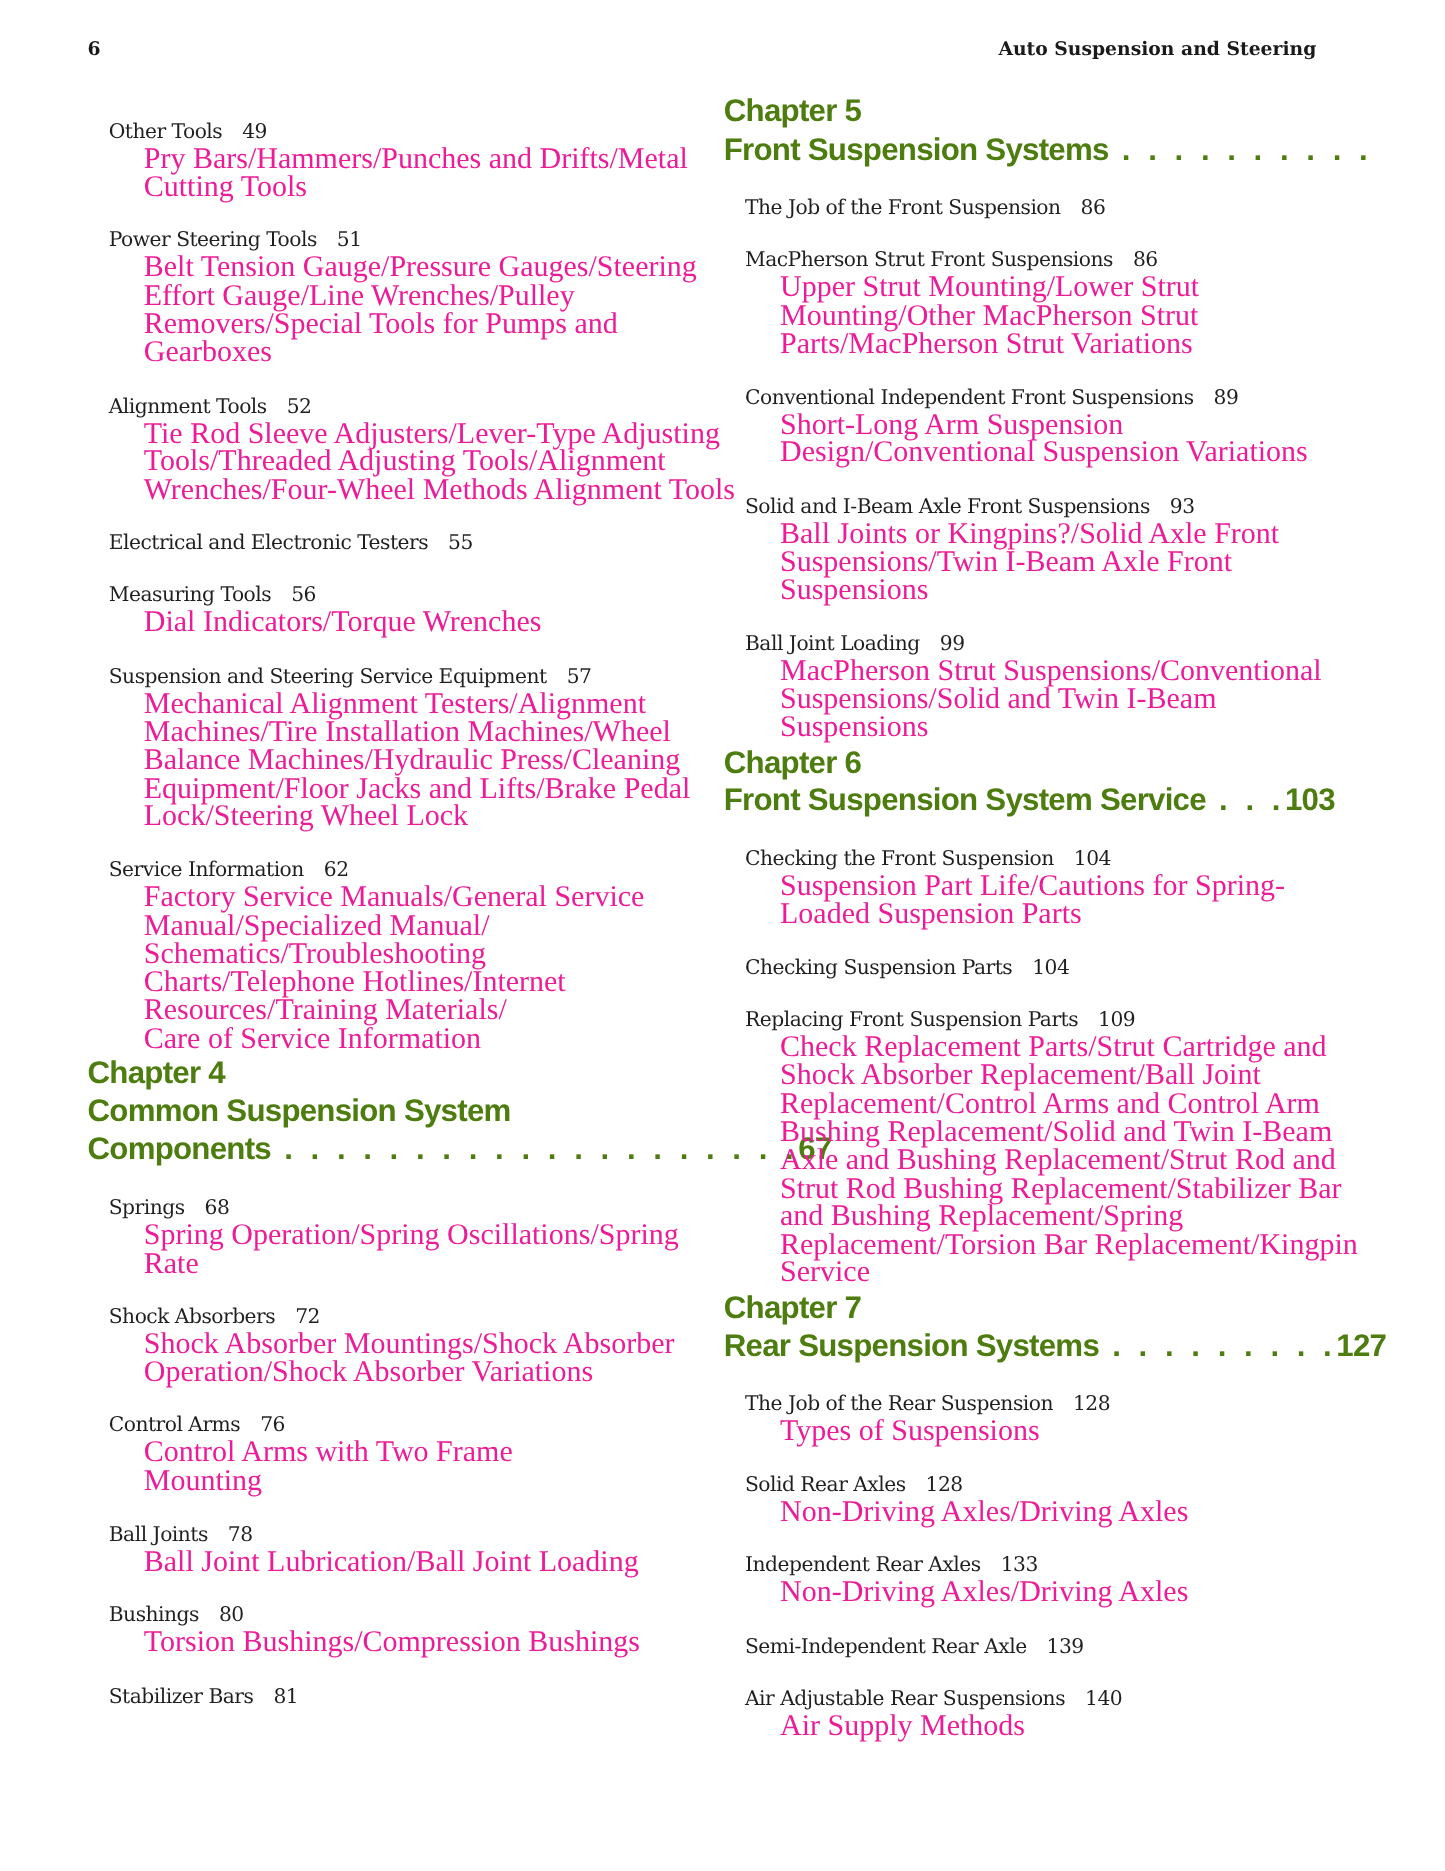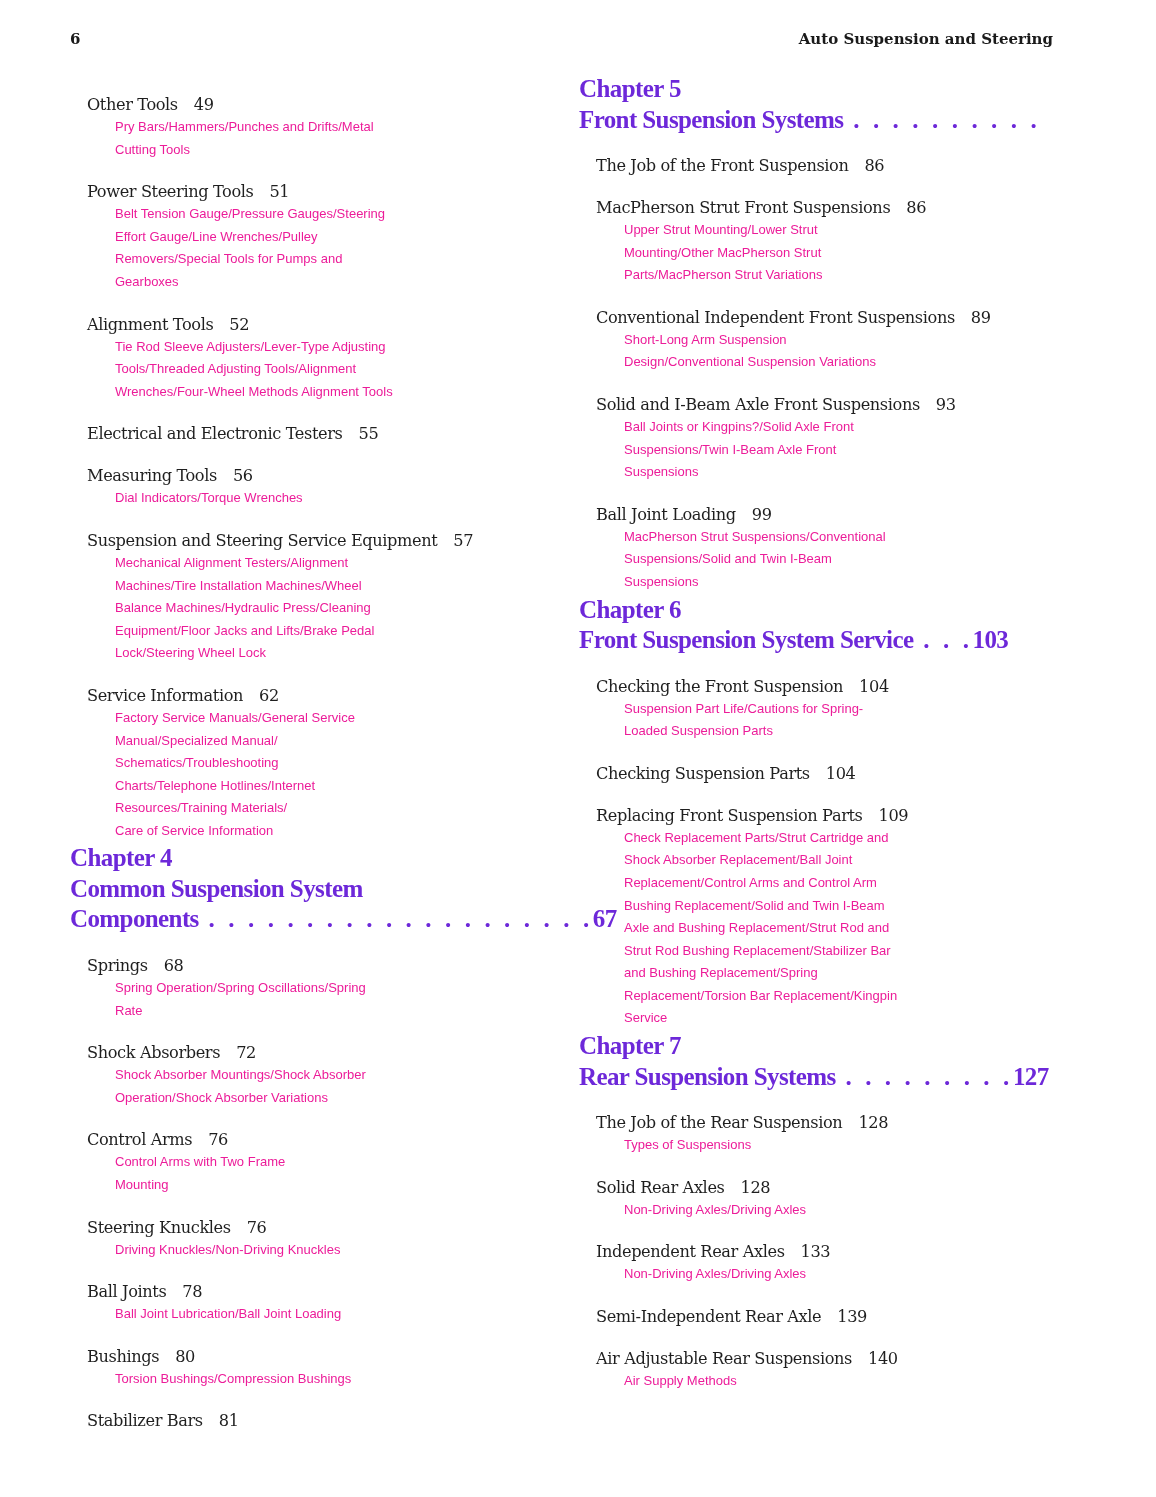--- a/index.html
+++ b/index.html
@@ -18,30 +18,30 @@
   .col-right { left: 579px; width: 478px; }
 
   .entry { margin: 0; }
   .topic {
     font-family: "DejaVu Serif", "Liberation Serif", serif; font-weight: normal;
     font-size: 16.2px; color: #1f1f1f; line-height: 23px; padding-left: 17px;
     white-space: nowrap; letter-spacing: -0.4px; margin-top: 19px;
   }
   .topic .pg { margin-left: 16px; }
   .sub {
-    font-family: Liberation Sans, sans-serif; font-size: 13px; color: #ec1c99;
+    font-family: Liberation Serif, serif; font-size: 24px; color: #ec1c99;
     line-height: 22.6px; padding-left: 45px; margin-bottom: 1px;
   }
   .sub span { display: block; white-space: nowrap; }
 
   .chapter { margin-bottom: 10px; }
   .chapter.first { margin-top: 0; }
   .chap-label, .chap-title {
-    font-family: Liberation Serif, serif; font-weight: bold;
-    font-size: 25px; color: #6d28d9; line-height: 30.5px; white-space: nowrap;
+    font-family: Liberation Sans, sans-serif; font-weight: bold;
+    font-size: 25px; color: #4d7c0f; line-height: 30.5px; white-space: nowrap;
     letter-spacing: -0.6px;
   }
   .chap-title .leader { letter-spacing: 3.6px; }
 </style>
 </head>
 <body>
 
 <div class="page">
 
   <div class="running-head">
@@ -125,26 +125,20 @@
           <div class="sub">
             <span>Shock Absorber Mountings/Shock Absorber</span>
             <span>Operation/Shock Absorber Variations</span>
           </div>
         </div>
         <div class="entry">
           <div class="topic"><span>Control Arms</span><span class="pg">76</span></div>
           <div class="sub">
             <span>Control Arms with Two Frame</span>
             <span>Mounting</span>
-          </div>
-        </div>
-        <div class="entry">
-          <div class="topic"><span>Steering Knuckles</span><span class="pg">76</span></div>
-          <div class="sub">
-            <span>Driving Knuckles/Non-Driving Knuckles</span>
           </div>
         </div>
         <div class="entry">
           <div class="topic"><span>Ball Joints</span><span class="pg">78</span></div>
           <div class="sub">
             <span>Ball Joint Lubrication/Ball Joint Loading</span>
           </div>
         </div>
         <div class="entry">
           <div class="topic"><span>Bushings</span><span class="pg">80</span></div>

